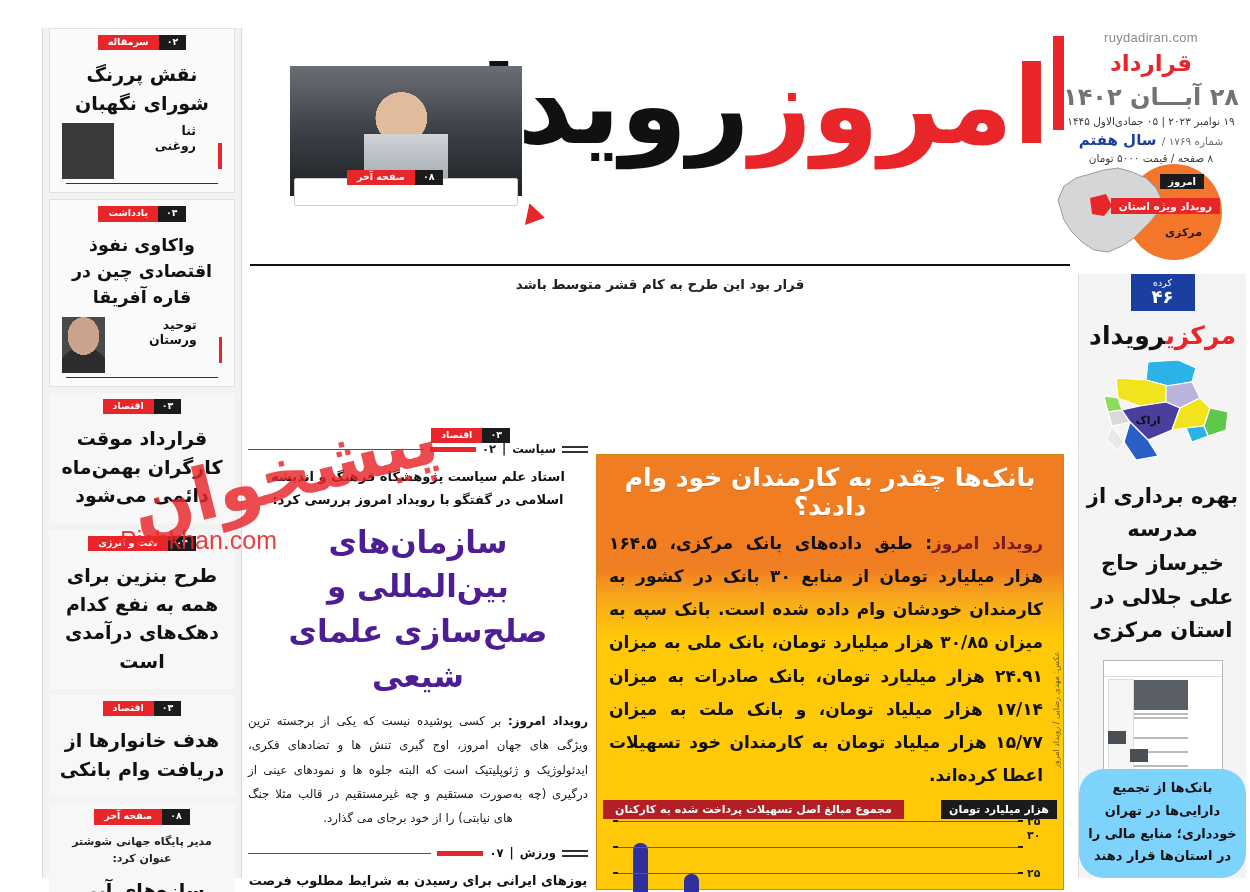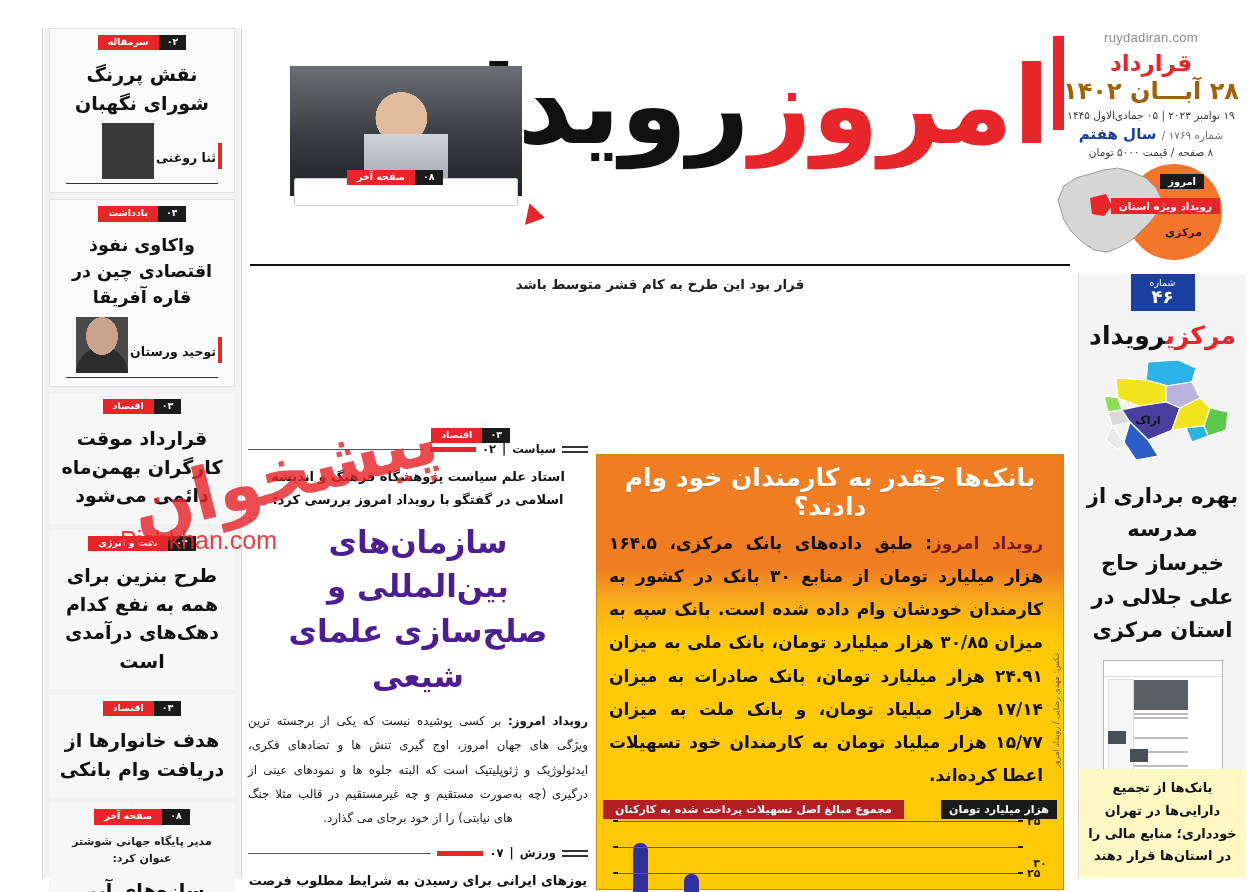--- a/index.html
+++ b/index.html
@@ -44,22 +44,22 @@
     padding: 2px 8px 3px 8px; line-height: 1.1;
     display: flex; align-items: center;
   }
   .brief-title {
     text-align: center; color: #111;
     font-weight: bold; line-height: 1.5;
     font-size: 19px; padding: 4px 2px 6px 2px;
   }
   .brief-title.sm { font-size: 17.5px; }
   .author-row {
-    display: flex; flex-direction: row; align-items: flex-end;
-    justify-content: flex-start; gap: 2px; padding: 0 6px; min-height: 48px;
+    display: flex; flex-direction: row; 
+    justify-content: flex-start; gap: 22px; padding: 0 6px; min-height: 48px;
   }
   .author-photo {
     width: 52px; height: 56px; background: #4a4a4a;
     background-image:
       radial-gradient(ellipse 16px 19px at 50% 34%, #c9a38b 0 99%, transparent 100%),
       radial-gradient(ellipse 26px 26px at 50% 100%, #2c2c2c 0 99%, transparent 100%);
     background-repeat: no-repeat;
     align-self: flex-end;
   }
   .author-photo.f { background:#3a3a3a; }
@@ -129,21 +129,21 @@
     position:absolute; right: -28px; top: 26px;
     width: 0; height: 0; border-top: 11px solid transparent;
     border-bottom: 11px solid transparent; border-left: 18px solid #e8262a;
     transform: rotate(12deg);
   }
 
   
   .datebox { position: absolute; right: 10px; top: 30px; width: 178px; text-align: center; }
   .site { font-size: 13px; color: #8a8a8a; font-family:"Liberation Sans",sans-serif; letter-spacing:.3px;}
   .d-day { font-size: 23px; font-weight: bold; color: #e8262a; margin-top: 5px; }
-  .d-date { font-size: 24px; font-weight: bold; color: #a16207; margin-top: 1px; letter-spacing:.5px;}
+  .d-date { font-size: 24px; font-weight: bold; color: #737373; margin-top: 7px; letter-spacing:.5px;}
   .d-greg { font-size: 10.5px; color: #3b3b3b; margin-top: 4px; }
   .d-year { font-size: 15px; font-weight: bold; color: #1b3fa0; margin-top: 4px; }
   .d-year .num { color: #6b6b6b; font-size: 10.5px; font-weight: normal; }
   .d-price { font-size: 10.5px; color: #3b3b3b; margin-top: 3px; }
   .redtab {
     position: absolute; right: 186px; top: 36px; width: 11px; height: 94px; background: #e8262a;
   }
 
   
   .iranwrap { position: absolute; right: 22px; top: 150px; width: 170px; height: 120px; }
@@ -275,23 +275,23 @@
     margin: 12px auto 0 auto; width: 120px; height: 158px; background:#fff;
     border: 1px solid #b5b5b5; position:relative; overflow:hidden;
   }
   .page-thumb .ph-head { height: 16px; background:#fff; border-bottom:1px solid #ddd; }
   .page-thumb .ph-img { margin: 3px 4px; height: 30px; background:#5a5f66; }
   .page-thumb .ph-line { margin: 2px 4px; height: 2px; background:#bbb; }
   .page-thumb .ph-th { position:absolute; left:4px; width:18px; height:13px; background:#4a4f56; }
   .page-thumb .ph-col { position:absolute; left:4px; top:18px; width:26px; bottom:24px; background:#f6f6f6; border:1px solid #ddd;}
   .page-thumb .ph-foot { position:absolute; left:0; right:0; bottom:0; height:22px; background:#f2c80f; }
   .prov-bottom {
-    position: absolute; left: 0; right: 0; bottom: 0; background: #fef9c3;
+    position: absolute; left: 0; right: 0; bottom: 0; background: #7dd3fc;
     padding: 8px 6px 10px 6px; text-align:center;
-    font-size: 13px; font-weight:bold; color:#111; line-height: 1.75;
+    font-size: 13px; font-weight:bold; color:#111; line-height: 1.75; border-radius: 25px;
   }
 </style>
 </head>
 <body>
 
 <div class="page">
 
   <div class="left-col">
 
     <div class="brief boxed">
@@ -486,21 +486,21 @@
         <div class="tick" style="top: 78px;"></div>
         <div class="tickL" style="top: 78px;"></div>
         <div class="axis-lbl" style="top: 78px;">۲۰</div>
         <div class="grid" style="top: 52px;"></div>
         <div class="tick" style="top: 52px;"></div>
         <div class="tickL" style="top: 52px;"></div>
         <div class="axis-lbl" style="top: 52px;">۲۵</div>
         <div class="grid" style="top: 26px;"></div>
         <div class="tick" style="top: 26px;"></div>
         <div class="tickL" style="top: 26px;"></div>
-        <div class="axis-lbl" style="top: 42px; text-align: center;">۳۰</div>
+        <div class="axis-lbl" style="top: 14px;">۳۰</div>
         <div class="grid" style="top: 0px;"></div>
         <div class="tick" style="top: 0px;"></div>
         <div class="tickL" style="top: 0px;"></div>
         <div class="axis-lbl" style="top: 0px;">۳۵</div>
       </div>
     <div class="xlabels" id="xlabels">
         <span class="xlabel" style="background: rgb(26, 167, 224);">سپه</span>
         <span class="xlabel" style="background: rgb(26, 167, 224);">ملی</span>
         <span class="xlabel" style="background: rgb(26, 167, 224);">صادرات</span>
         <span class="xlabel" style="background: rgb(26, 167, 224);">ملت</span>
@@ -508,21 +508,21 @@
         <span class="xlabel" style="background: rgb(26, 167, 224);">کشاورزی</span>
         <span class="xlabel" style="background: rgb(26, 167, 224);">مسکن</span>
         <span class="xlabel" style="background: rgb(26, 167, 224);">رفاه</span>
       </div>
 
     <div class="cp-side">عکس: مهدی رضایی / رویداد امروز</div>
   </div>
 
   <div class="right-col">
     <div class="issue-badge">
-      <div class="t">شماره</div>
+      <div class="t">کرده</div>
       <div class="n">۴۶</div>
     </div>
     <div class="prov-logo">
       <span class="red"> مرکزی</span><span>رویداد</span>
     </div>
 
     <svg class="prov-map" viewBox="0 0 150 110">
       <path d="M52,6 L82,4 L100,12 L96,26 L72,30 L50,24 Z" fill="#2bb3e8" stroke="#fff" stroke-width="1.2"></path>
       <path d="M20,22 L50,24 L72,30 L70,46 L44,50 L22,42 Z" fill="#f2e41c" stroke="#fff" stroke-width="1.2"></path>
       <path d="M8,40 L22,42 L26,54 L12,56 Z" fill="#8ddc5a" stroke="#fff" stroke-width="1.2"></path>

